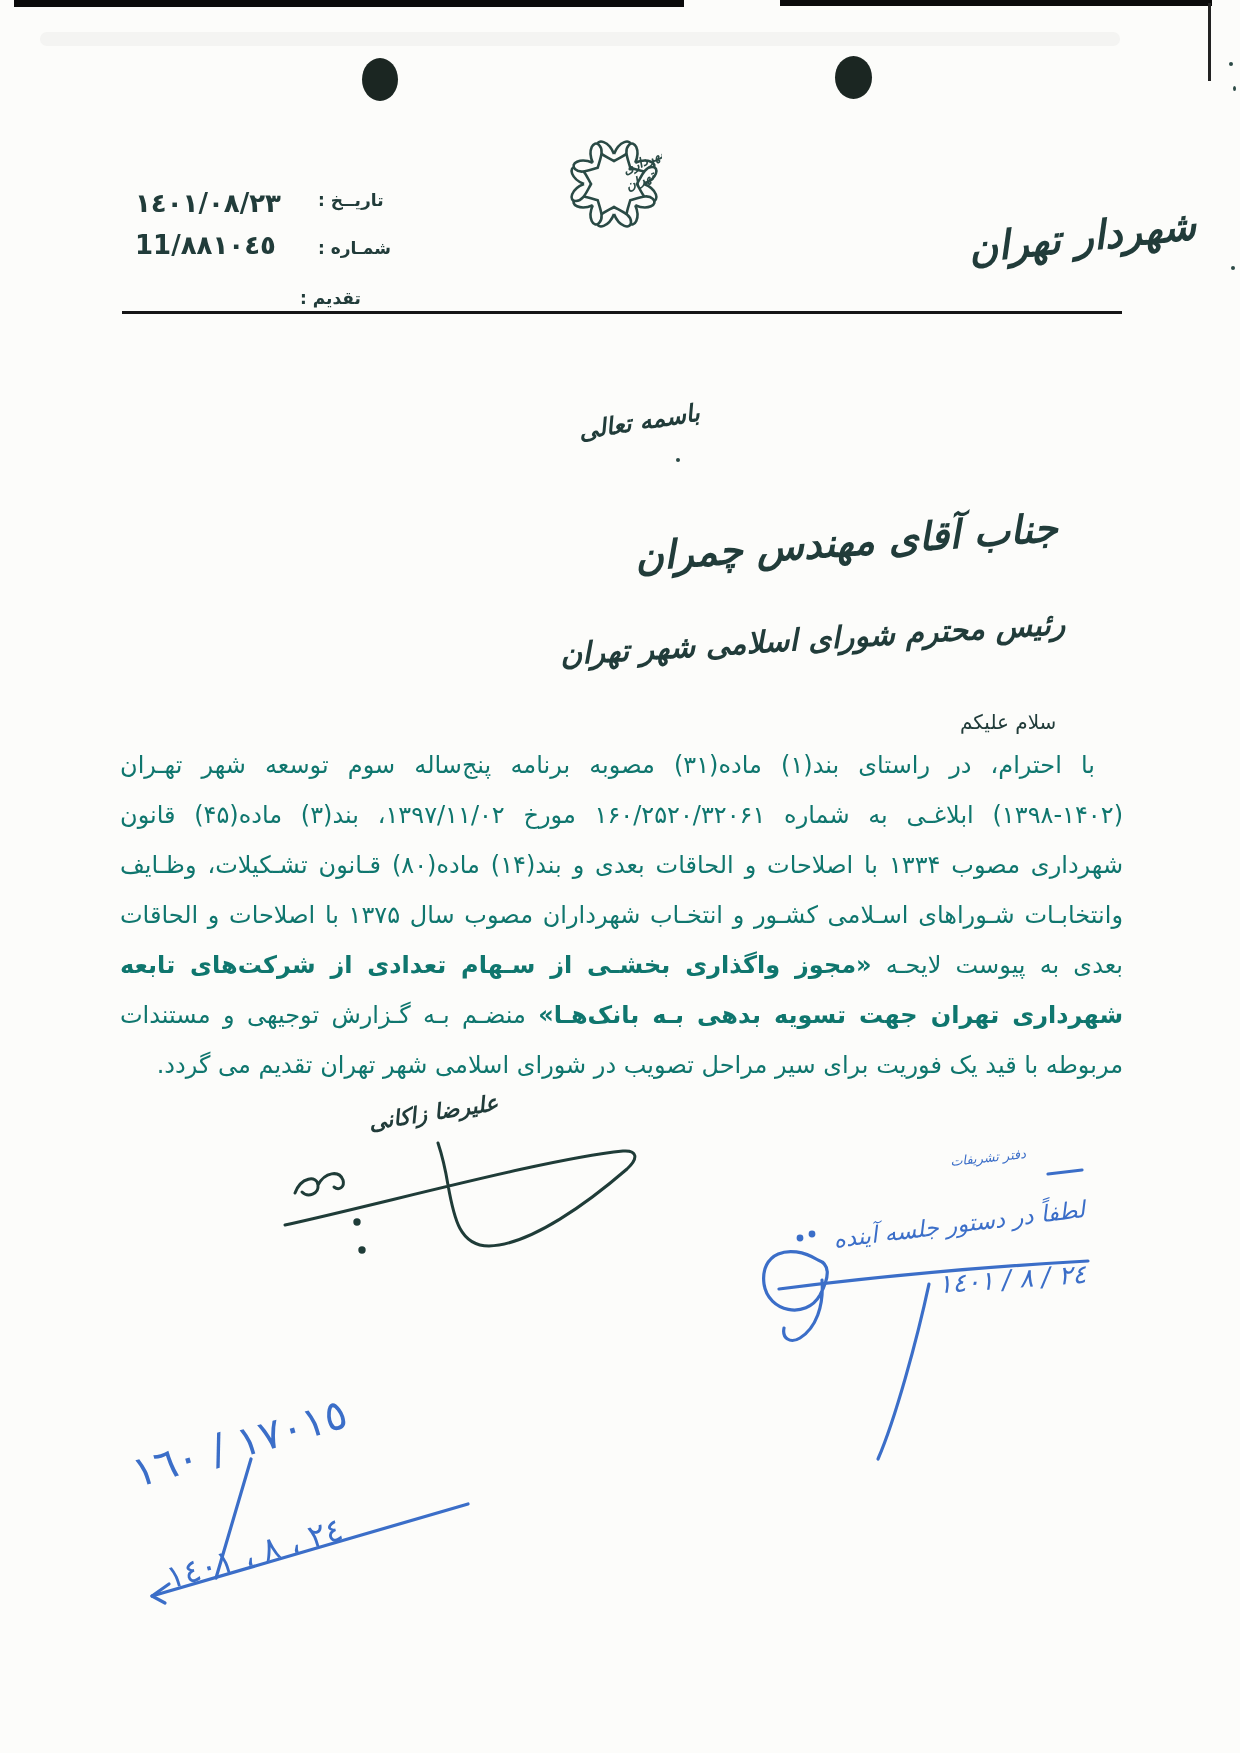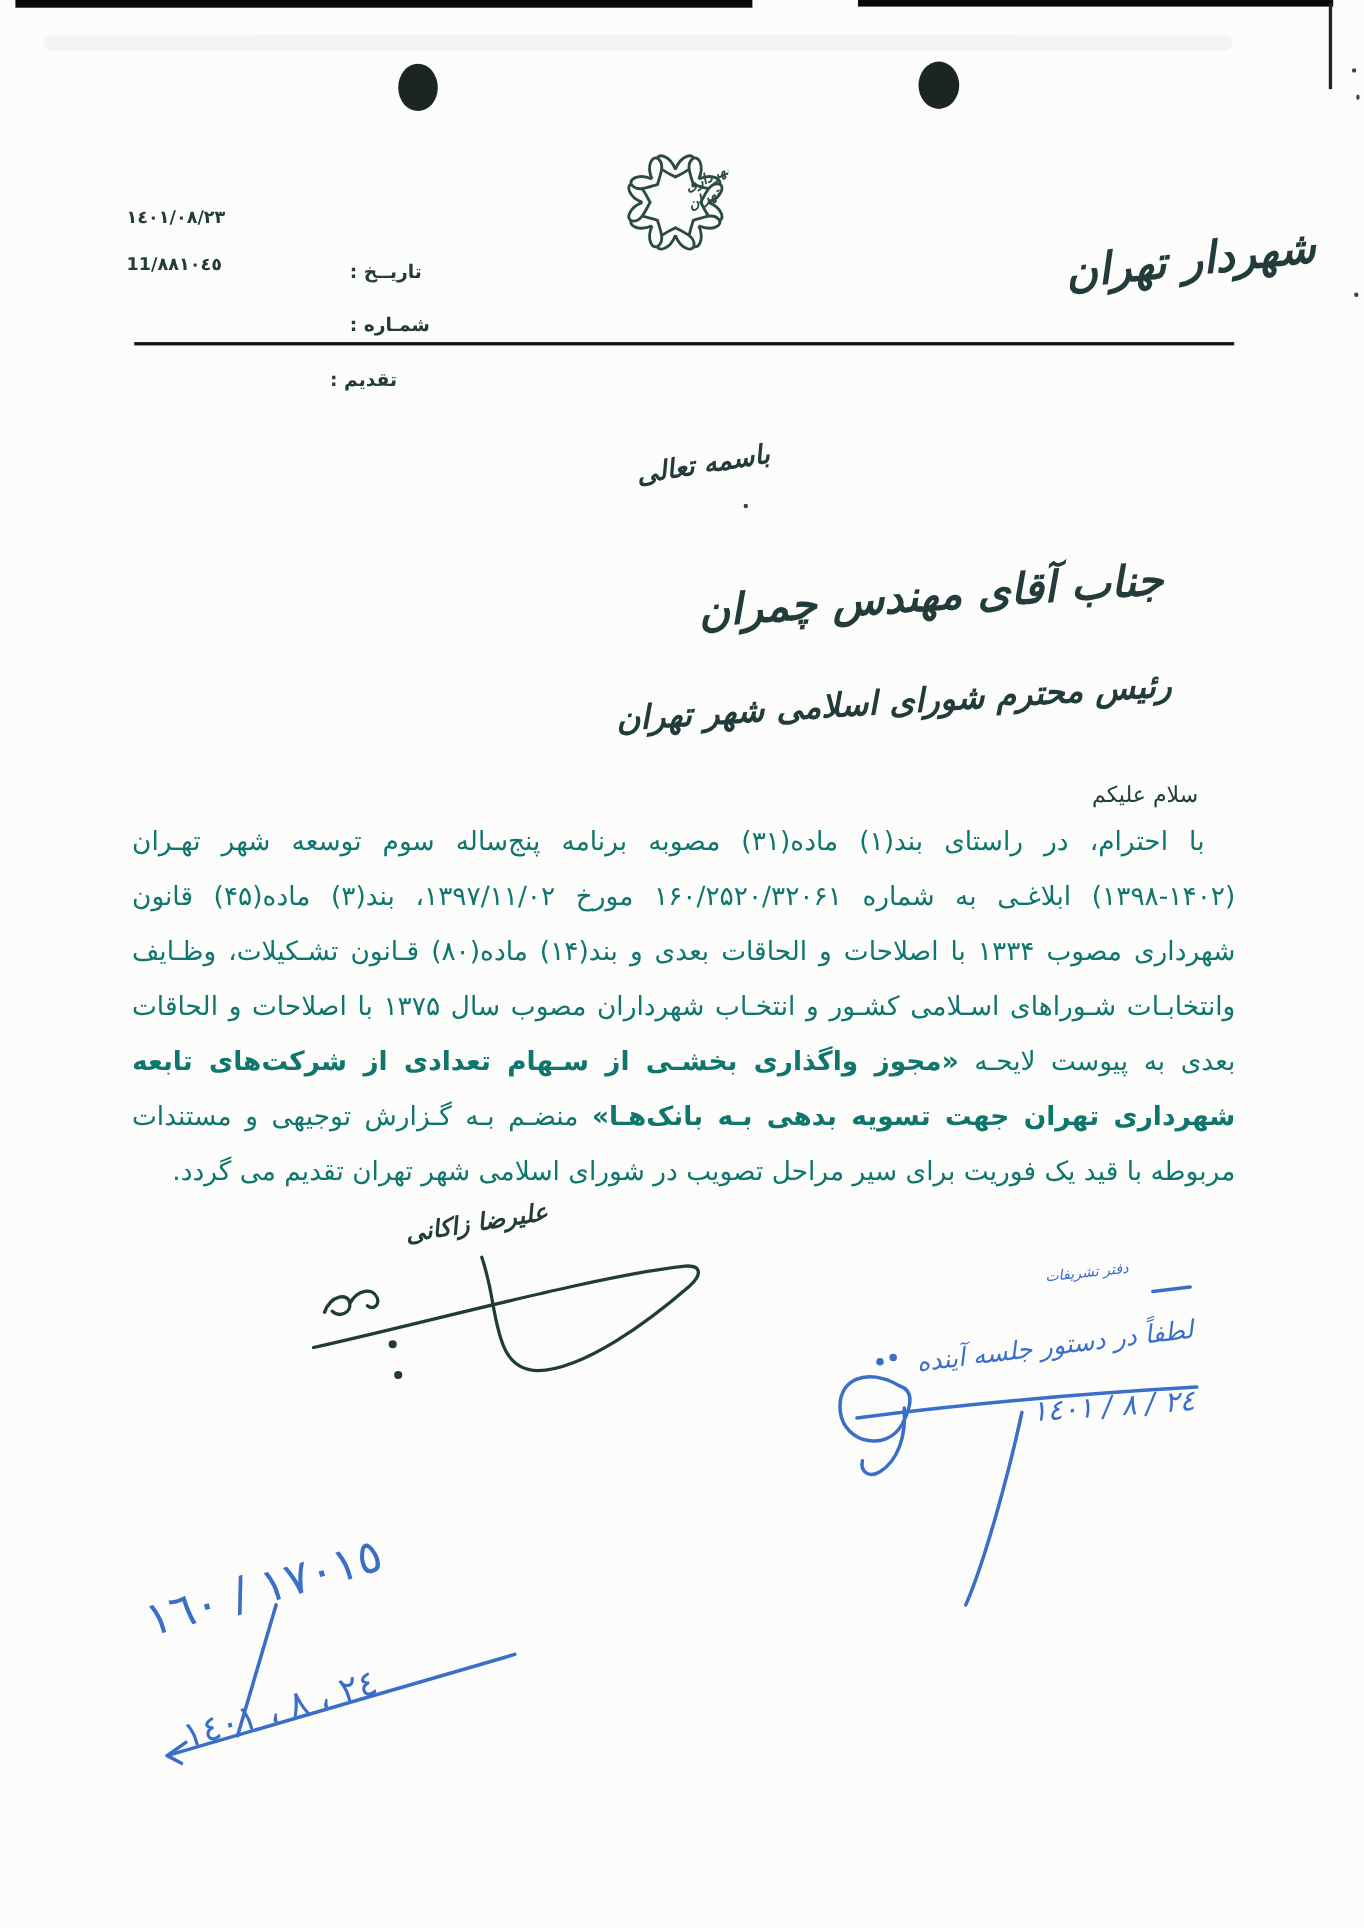--- a/index.html
+++ b/index.html
@@ -5,22 +5,22 @@
   html,body{margin:0;padding:0;background:#9a9a9a;}
   .page{
     position:relative;width:1240px;height:1753px;background:#fcfcfa;
     font-family:"DejaVu Sans",sans-serif;overflow:hidden;
   }
   .abs{position:absolute;}
   .ink{color:#213c3a;}
   .blue{color:#3b6ec8;}
   .rtl{direction:rtl;unicode-bidi:isolate;white-space:nowrap;}
   .num-ltr{direction:ltr;unicode-bidi:bidi-override;white-space:nowrap;}
-  .label{font-size:17px;font-weight:bold;letter-spacing:.5px;margin-top:48px;}
-  .value{font-size:16px;font-weight:bold;letter-spacing:1.5px;}
+  .label{font-size:17px;font-weight:bold;letter-spacing:.5px;}
+  .value{font-size:26px;font-weight:bold;letter-spacing:1.5px;margin-left:20px;}
   .callig{font-style:italic;font-weight:bold;}
   .hole{background:#1b2622;border-radius:50%;}
   .speck{background:#2c4a46;border-radius:50%;}
   .topbar{background:#0b0b0b;}
   .rule{background:#161616;}
   .bodytext{
     direction:rtl;text-align:justify;font-size:24px;line-height:50px;
     color:#0f766e;text-indent:28px;
   }
   .bodytext .bold{font-weight:bold;}
@@ -69,21 +69,21 @@
 
   <div class="abs ink callig rtl" style="left:965px;top:202px;font-size:40px;transform:rotate(-6deg);transform-origin:right top;">شهردار تهران</div>
 
   <div class="abs rule" style="left:122px;top:311px;width:1000px;height:3px;"></div>
 
   <div class="abs ink callig rtl" style="left:578px;top:408px;font-size:24px;transform:rotate(-9deg);">باسمه تعالی</div>
 
   <div class="abs ink callig rtl" style="left:638px;top:505px;width:418px;text-align:right;font-size:39px;transform:rotate(-4deg);transform-origin:right top;">جناب آقای مهندس چمران</div>
   <div class="abs ink callig rtl" style="left:640px;top:606px;width:424px;text-align:right;font-size:30px;transform:rotate(-3.5deg);transform-origin:right top;">رئیس محترم شورای اسلامی شهر تهران</div>
 
-  <div class="abs ink rtl" style="left:960px;top:710px;width:162px;text-align:center;font-size:20px;">سلام علیکم</div>
+  <div class="abs ink rtl" style="left:960px;top:710px;width:162px;text-align:left;font-size:20px;">سلام علیکم</div>
 
   <div class="abs bodytext" style="left:120px;top:740px;width:1003px;"><span>با احترام، در راستای بند(۱) ماده(۳۱) مصوبه برنامه پنج‌ساله سوم توسعه شهر تهـران (۱۴۰۲-۱۳۹۸) ابلاغـی به شماره ۱۶۰/۲۵۲۰/۳۲۰۶۱ مورخ ۱۳۹۷/۱۱/۰۲، بند(۳) ماده(۴۵) قانون شهرداری مصوب ۱۳۳۴ با اصلاحات و الحاقات بعدی و بند(۱۴) ماده(۸۰) قـانون تشـکیلات، وظـایف وانتخابـات شـوراهای اسـلامی کشـور و انتخـاب شهرداران مصوب سال ۱۳۷۵ با اصلاحات و الحاقات بعدی به پیوست لایحـه </span><span class="bold">«مجوز واگذاری بخشـی از سـهام تعدادی از شرکت‌های تابعه شهرداری تهران جهت تسویه بدهی بـه بانک‌هـا»</span><span> منضـم بـه گـزارش توجیهی و مستندات مربوطه با قید یک فوریت برای سیر مراحل تصویب در شورای اسلامی شهر تهران تقدیم می گردد.</span></div>
 
   <div class="abs ink callig rtl" style="left:368px;top:1100px;font-size:22px;transform:rotate(-9deg);">علیرضا زاکانی</div>
   <svg class="abs" style="left:0;top:0;pointer-events:none;" width="1240" height="1753" viewBox="0 0 1240 1753">
     <g fill="none" stroke="#1f3c38" stroke-width="3" stroke-linecap="round">
       <path d="M 285 1225 C 385 1203 545 1159 623 1151 C 637 1150 639 1158 627 1169 C 590 1201 531 1245 489 1246 C 460 1246 454 1219 448 1185 C 445 1167 442 1155 438 1143"></path>
       <path d="M 295 1193 C 301 1177 317 1175 318 1185 C 319 1194 308 1198 302 1192 M 318 1185 C 325 1172 339 1170 343 1180 C 345 1187 339 1191 334 1187"></path>
       <circle cx="357" cy="1222" r="2.2" fill="#1f3c38"></circle>
       <circle cx="362" cy="1250" r="2.2" fill="#1f3c38"></circle>

